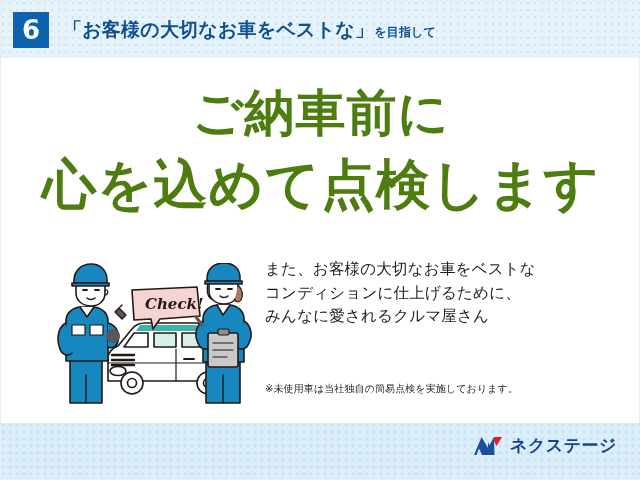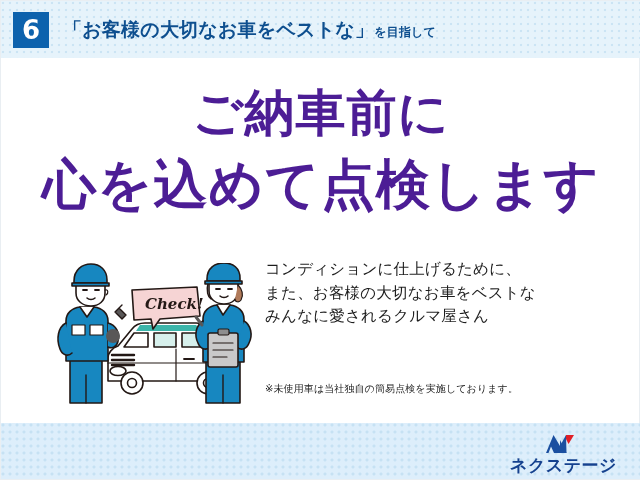--- a/index.html
+++ b/index.html
@@ -67,21 +67,21 @@
     font-size: 12px;
   }
 
   
   .headline {
     position: absolute;
     left: 0;
     top: 82px;
     width: 640px;
     text-align: center;
-    color: #4c1d95;
+    color: #4d7c0f;
     font-weight: bold;
     font-size: 50px;
     line-height: 60px;
     letter-spacing: 1px;
     font-family: "DejaVu Sans", sans-serif;
   }
   .headline .line1 { display: block; }
   .headline .line2 { display: block; font-size: 54px; margin-top: 12px; }
 
   
@@ -132,21 +132,20 @@
     background-image:
       radial-gradient(circle at 2px 2px, #c6e1f3 1.4px, rgba(0,0,0,0) 1.7px);
     background-size: 7px 7px;
   }
   .brand {
     position: absolute;
     right: 24px;
     top: 11px;
     display: flex;
     align-items: center;
-    flex-direction: column;
   }
   .brand-mark {
     width: 30px;
     height: 20px;
     flex: 0 0 auto;
   }
   .brand-name {
     margin-left: 7px;
     font-size: 17px;
     font-weight: bold;
@@ -263,22 +262,22 @@
           <path d="M160 26 L164 26 M172 26 L176 26" stroke-width="1.8"></path>
           <path d="M164 33 C166 35 170 35 172 33" stroke-width="1.5"></path>
         </g>
       </g>
 
       <text x="89" y="46" font-family="DejaVu Serif, serif" font-size="15" font-style="italic" font-weight="bold" fill="#231815">Check!</text>
     </svg>
   </div>
 
   <div class="body-copy">
+    <p>また、お客様の大切なお車をベストな</p>
     <p>コンディションに仕上げるために、</p>
-    <p>また、お客様の大切なお車をベストな</p>
     <p>みんなに愛されるクルマ屋さん</p>
   </div>
 
   <div class="body-note">※未使用車は当社独自の簡易点検を実施しております。</div>
 
   <div class="footer-band">
     <div class="brand">
       <svg class="brand-mark" viewBox="0 0 30 20" xmlns="http://www.w3.org/2000/svg">
         <path d="M1 19 L8.5 1 L15 12 L15 19 L9 19 L6 12.5 L3.5 19 Z" fill="#1b4fa0"></path>
         <path d="M15 19 L15 6 L21.5 19 Z" fill="#1b4fa0"></path>

